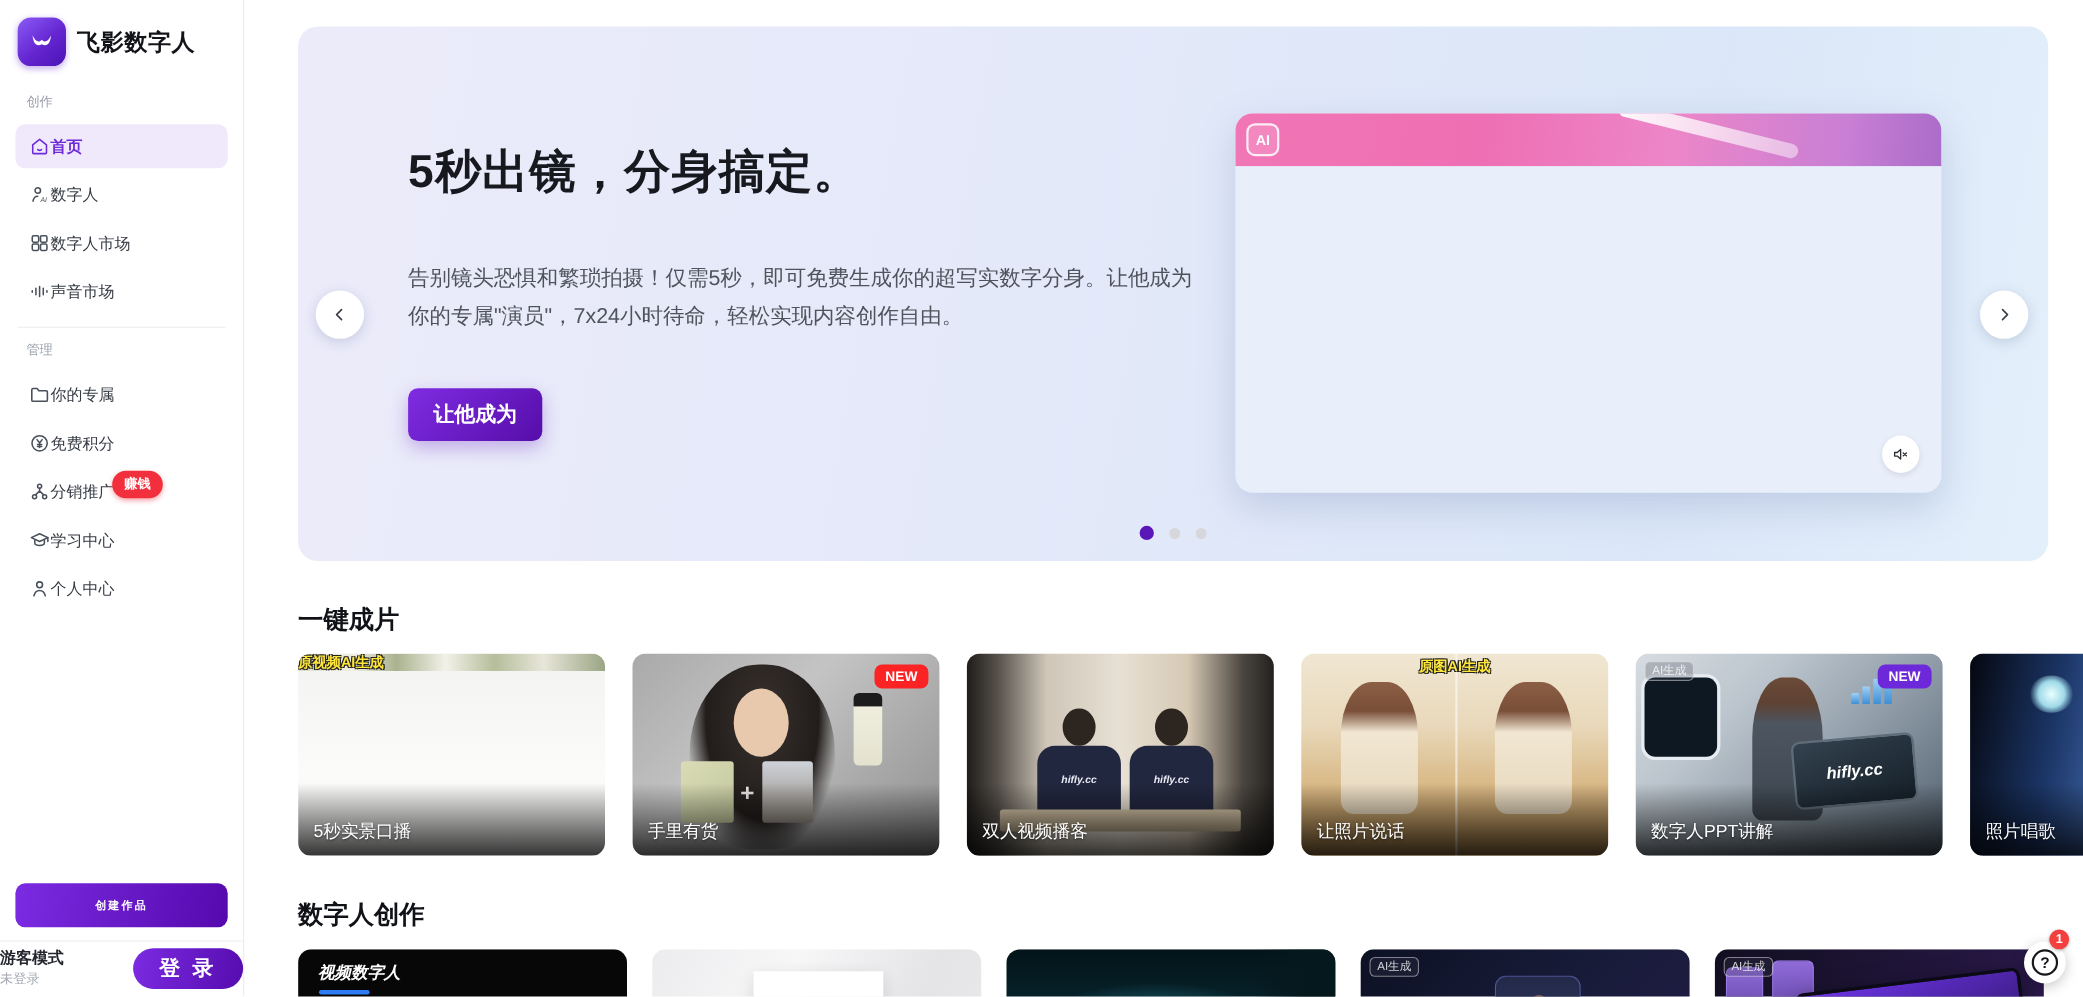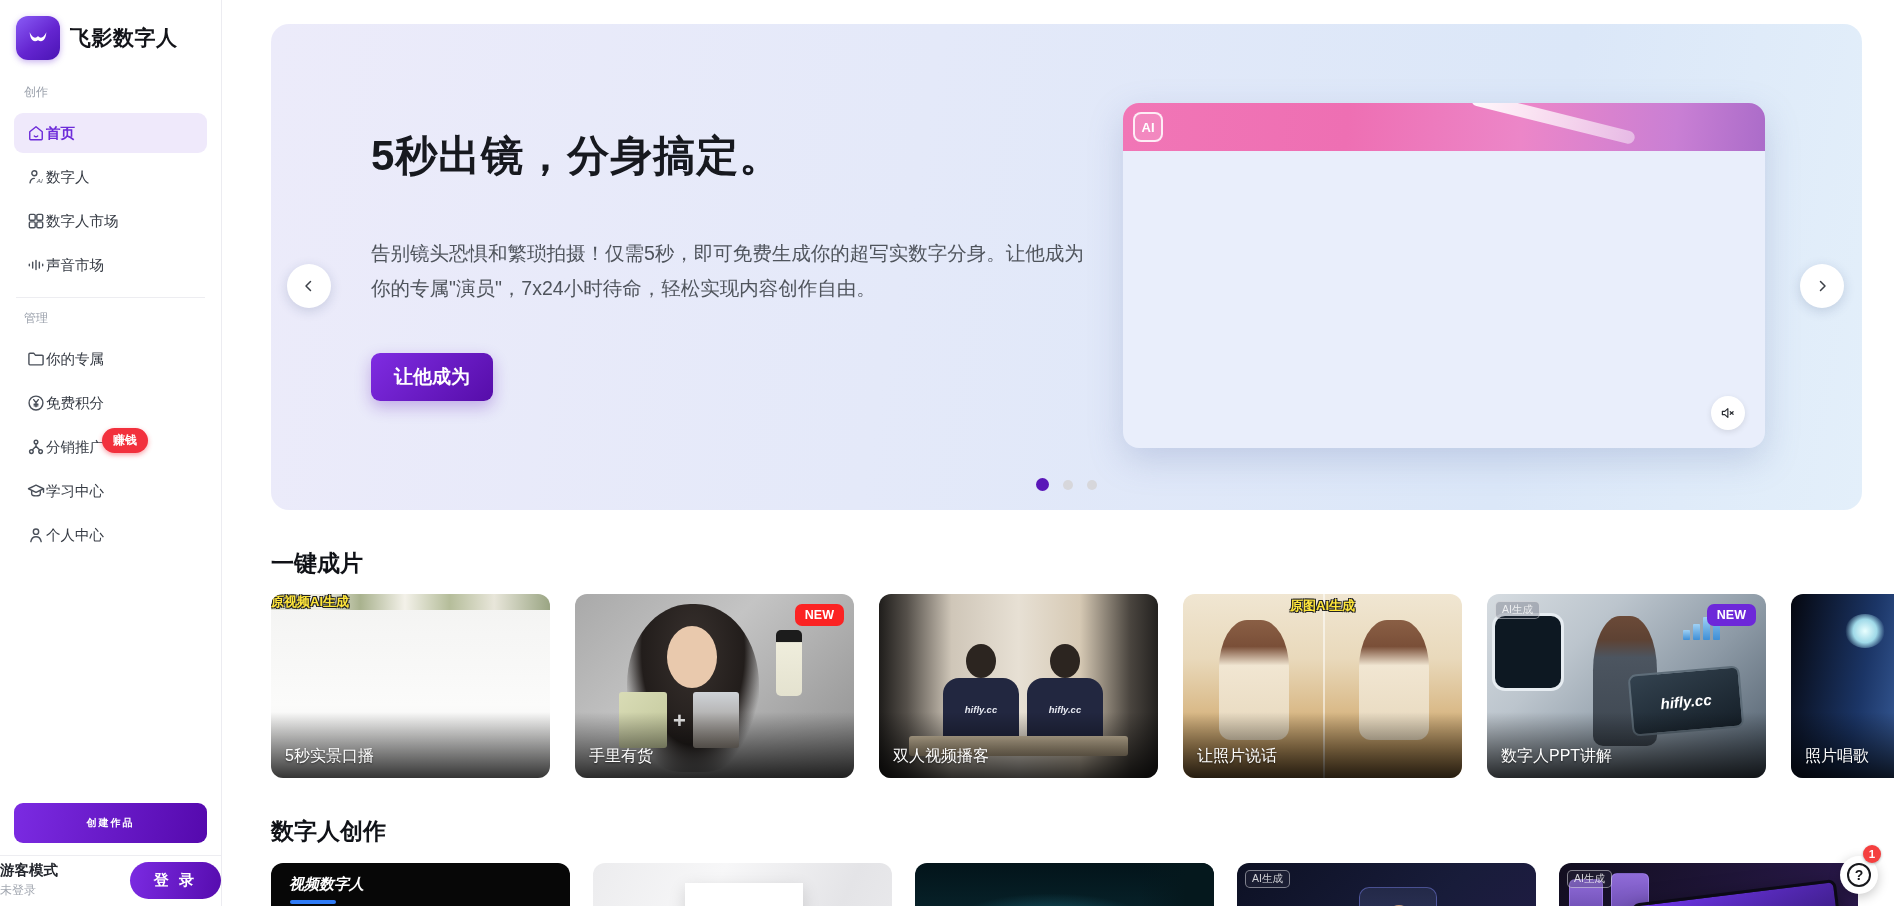--- a/index.html
+++ b/index.html
@@ -15,21 +15,21 @@
 .nav-item{display:flex;align-items:center;gap:0;height:40px;margin:4px 0;padding:0 12px;border-radius:9px;font-size:14.5px;color:#363b44;cursor:pointer;position:relative;white-space:nowrap}
 .nav-item .nicon{display:flex;color:#4a505a;flex:none}
 .nav-item.active{background:#efe9fb;color:#6d2bd9;font-weight:700}
 .nav-item.active .nicon{color:#6d2bd9}
 .divider{height:1px;background:#ededf1;margin:12px 2px 2px}
 .badge-money{position:absolute;left:88px;top:1px;background:#f2303d;color:#fff;font-size:12px;font-weight:700;padding:4px 11px;border-radius:999px;box-shadow:0 2px 5px rgba(242,48,61,.45)}
 .create-btn{position:absolute;left:14px;right:14px;bottom:63px;height:40px;border:none;border-radius:9px;background:linear-gradient(100deg,#7b2be2,#5509ad);color:#fff;font-size:10px;font-weight:700;cursor:pointer;font-family:inherit;letter-spacing:2px}
 .sidebar-footer{position:absolute;left:0;right:0;bottom:0;height:51px;border-top:1px solid #ededf1;display:flex;align-items:center;justify-content:space-between;padding:2px 0 4px}
 .guest-title{font-size:14.5px;font-weight:800;color:#23262d}
 .guest-status{font-size:12px;color:#a3a8b1;margin-top:2px}
-.login-btn{height:37px;padding:0 24px;border:none;border-radius:999px;background:linear-gradient(100deg,#7b2be2,#560cae);color:#fff;font-size:15px;font-weight:700;cursor:pointer;font-family:inherit;letter-spacing:3px}
+.login-btn{height:37px;padding:0 24px;border:none;border-radius:999px;background:linear-gradient(100deg,#7b2be2,#560cae);color:#fff;font-size:19px;font-weight:700;cursor:pointer;font-family:inherit;letter-spacing:3px}
 
 .main{flex:1;padding:24px 0 0 49px;position:relative;background:#fff}
 .hero{position:relative;width:1591px;height:486px;border-radius:18px;background:linear-gradient(100deg,#ecebfa 0%,#e4e9f9 40%,#dbe7f8 78%,#e3effa 100%);overflow:hidden}
 .hero-title{position:absolute;left:100px;top:104px;font-size:42px;font-weight:800;color:#17191f;letter-spacing:1px}
 .hero-desc{position:absolute;left:100px;top:212px;font-size:19.5px;line-height:35px;color:#4f545c}
 .hero-desc span{display:block;white-space:nowrap}
 .cta-btn{position:absolute;left:100px;top:329px;width:122px;height:48px;border:none;border-radius:9px;background:linear-gradient(135deg,#7f2ce2,#560da9);color:#fff;font-size:19px;font-weight:800;cursor:pointer;font-family:inherit;box-shadow:0 6px 16px rgba(95,23,187,.3)}
 .arrow-btn{position:absolute;width:44px;height:44px;border-radius:50%;background:#fff;border:none;box-shadow:0 3px 12px rgba(40,60,110,.18);display:flex;align-items:center;justify-content:center;cursor:pointer;color:#3c4048;z-index:4}
 .arrow-left{left:16px;top:240px}
 .arrow-right{right:18px;top:240px}

